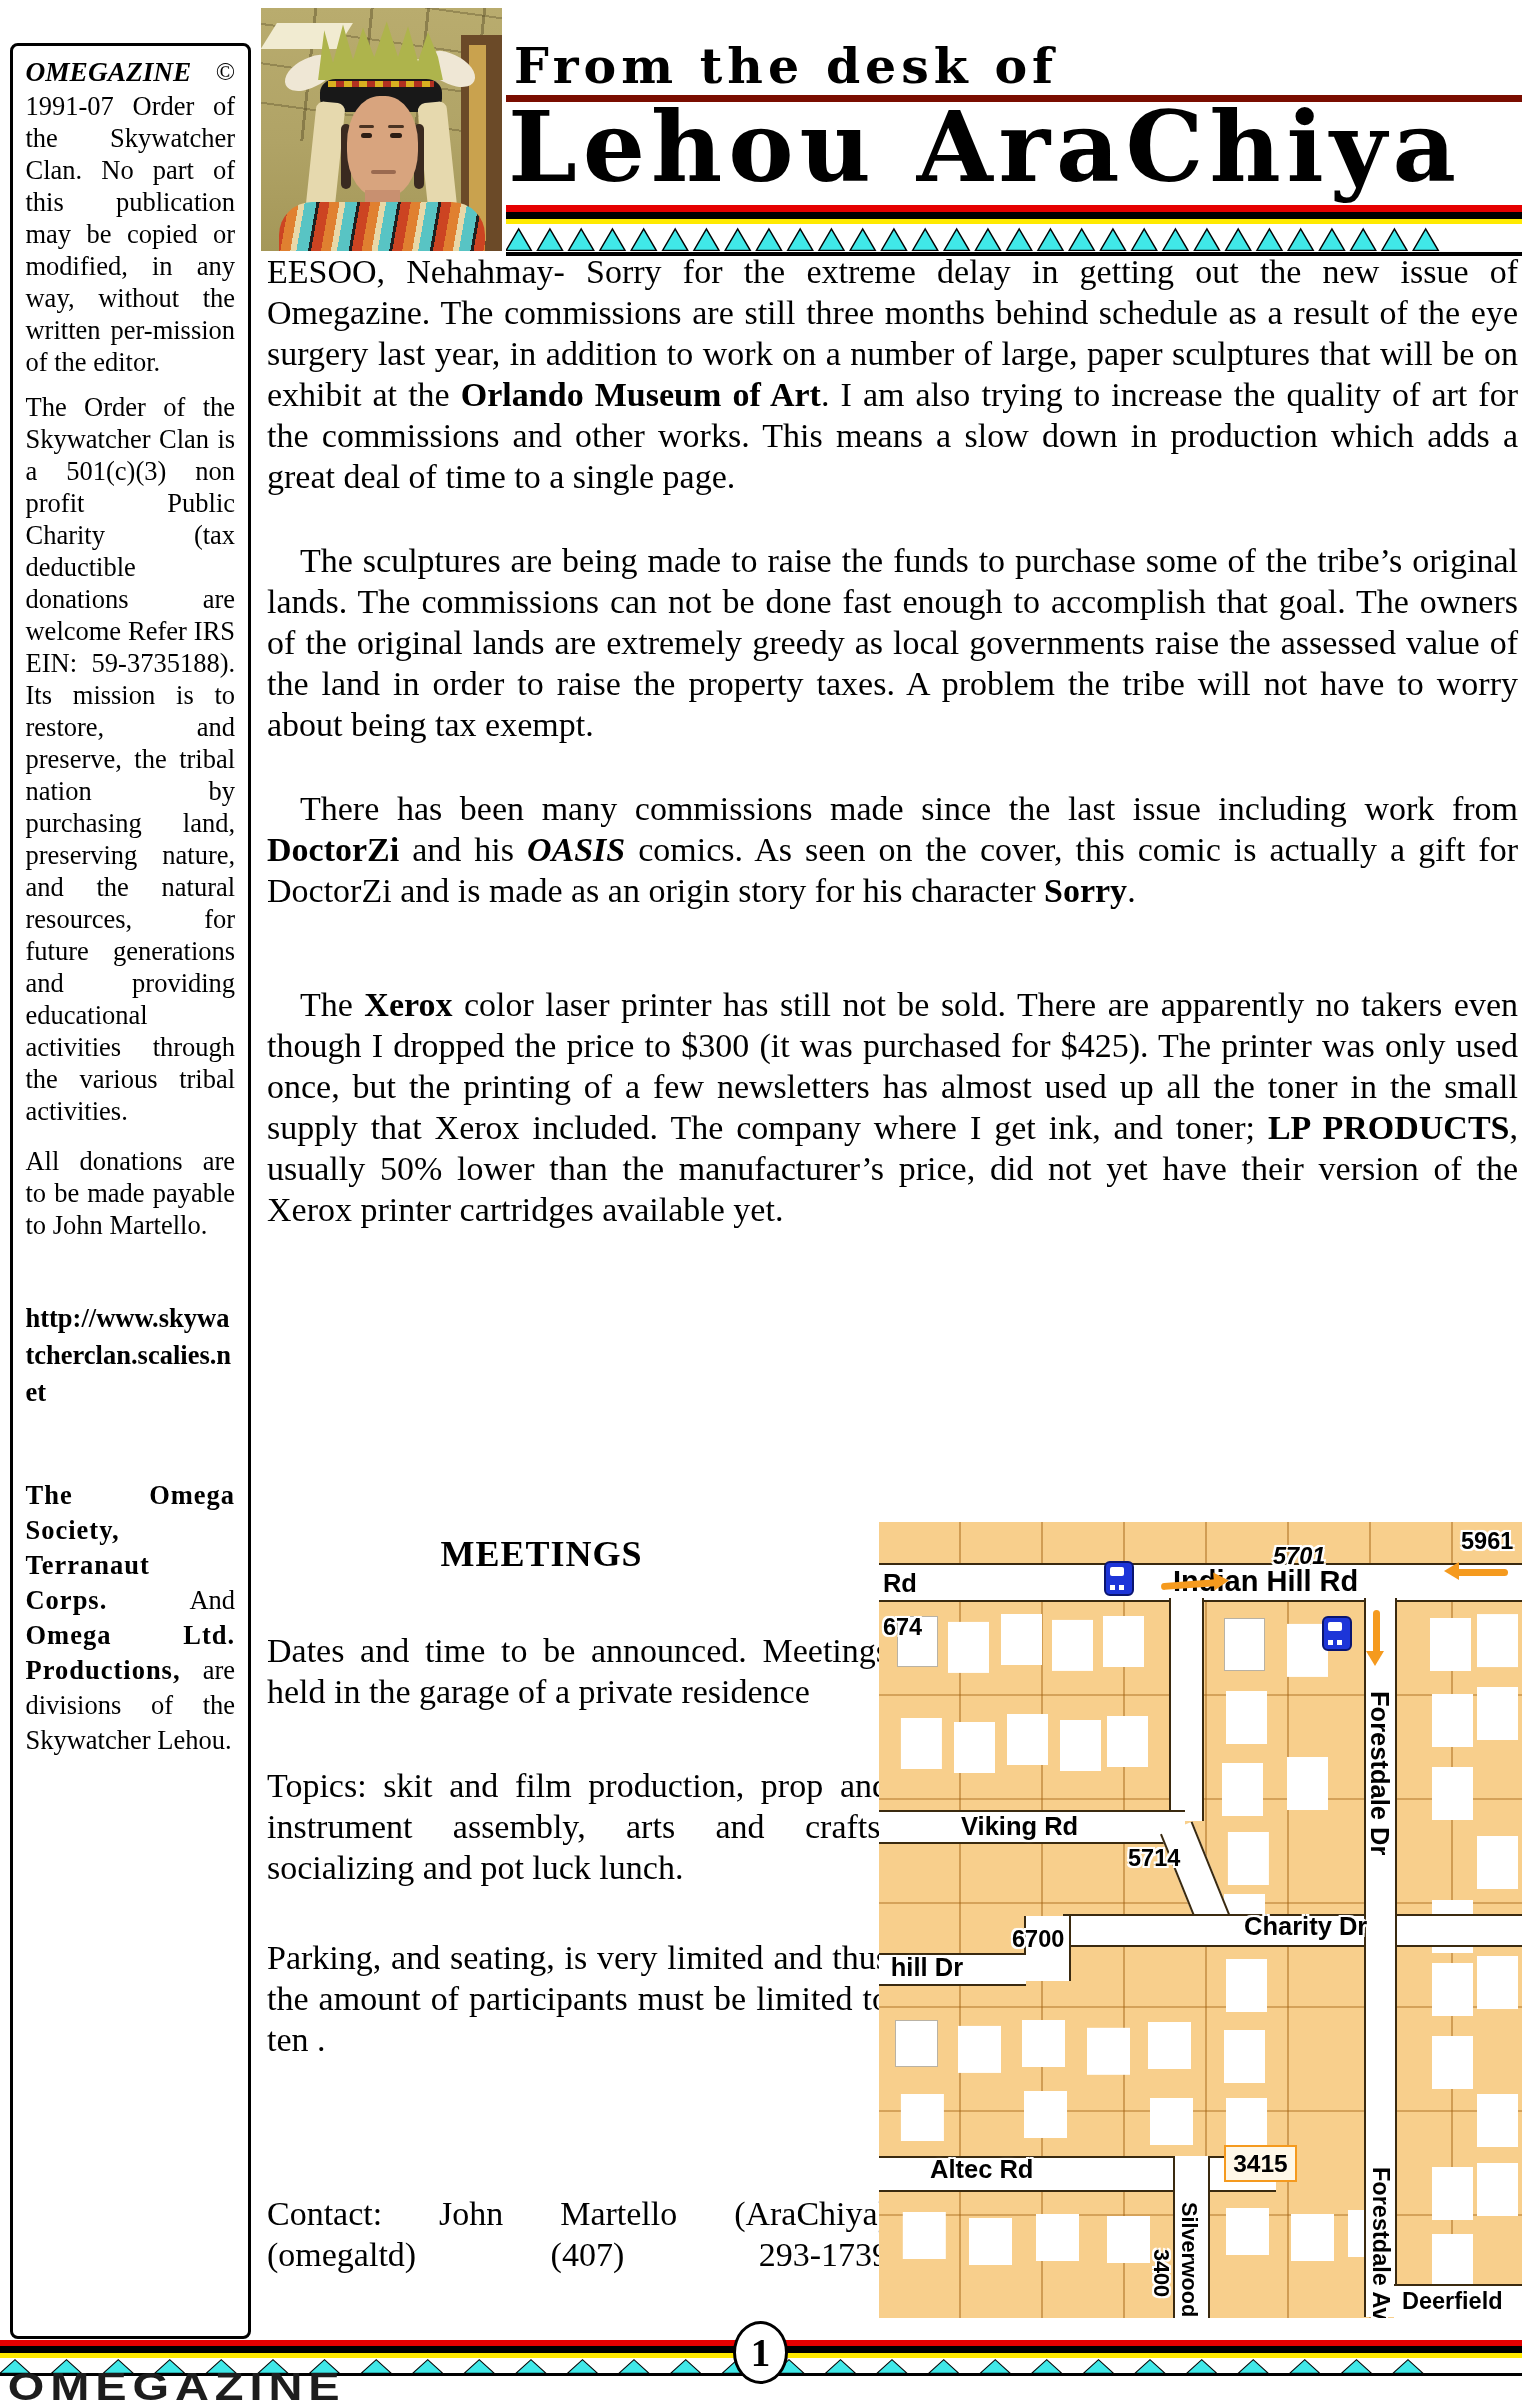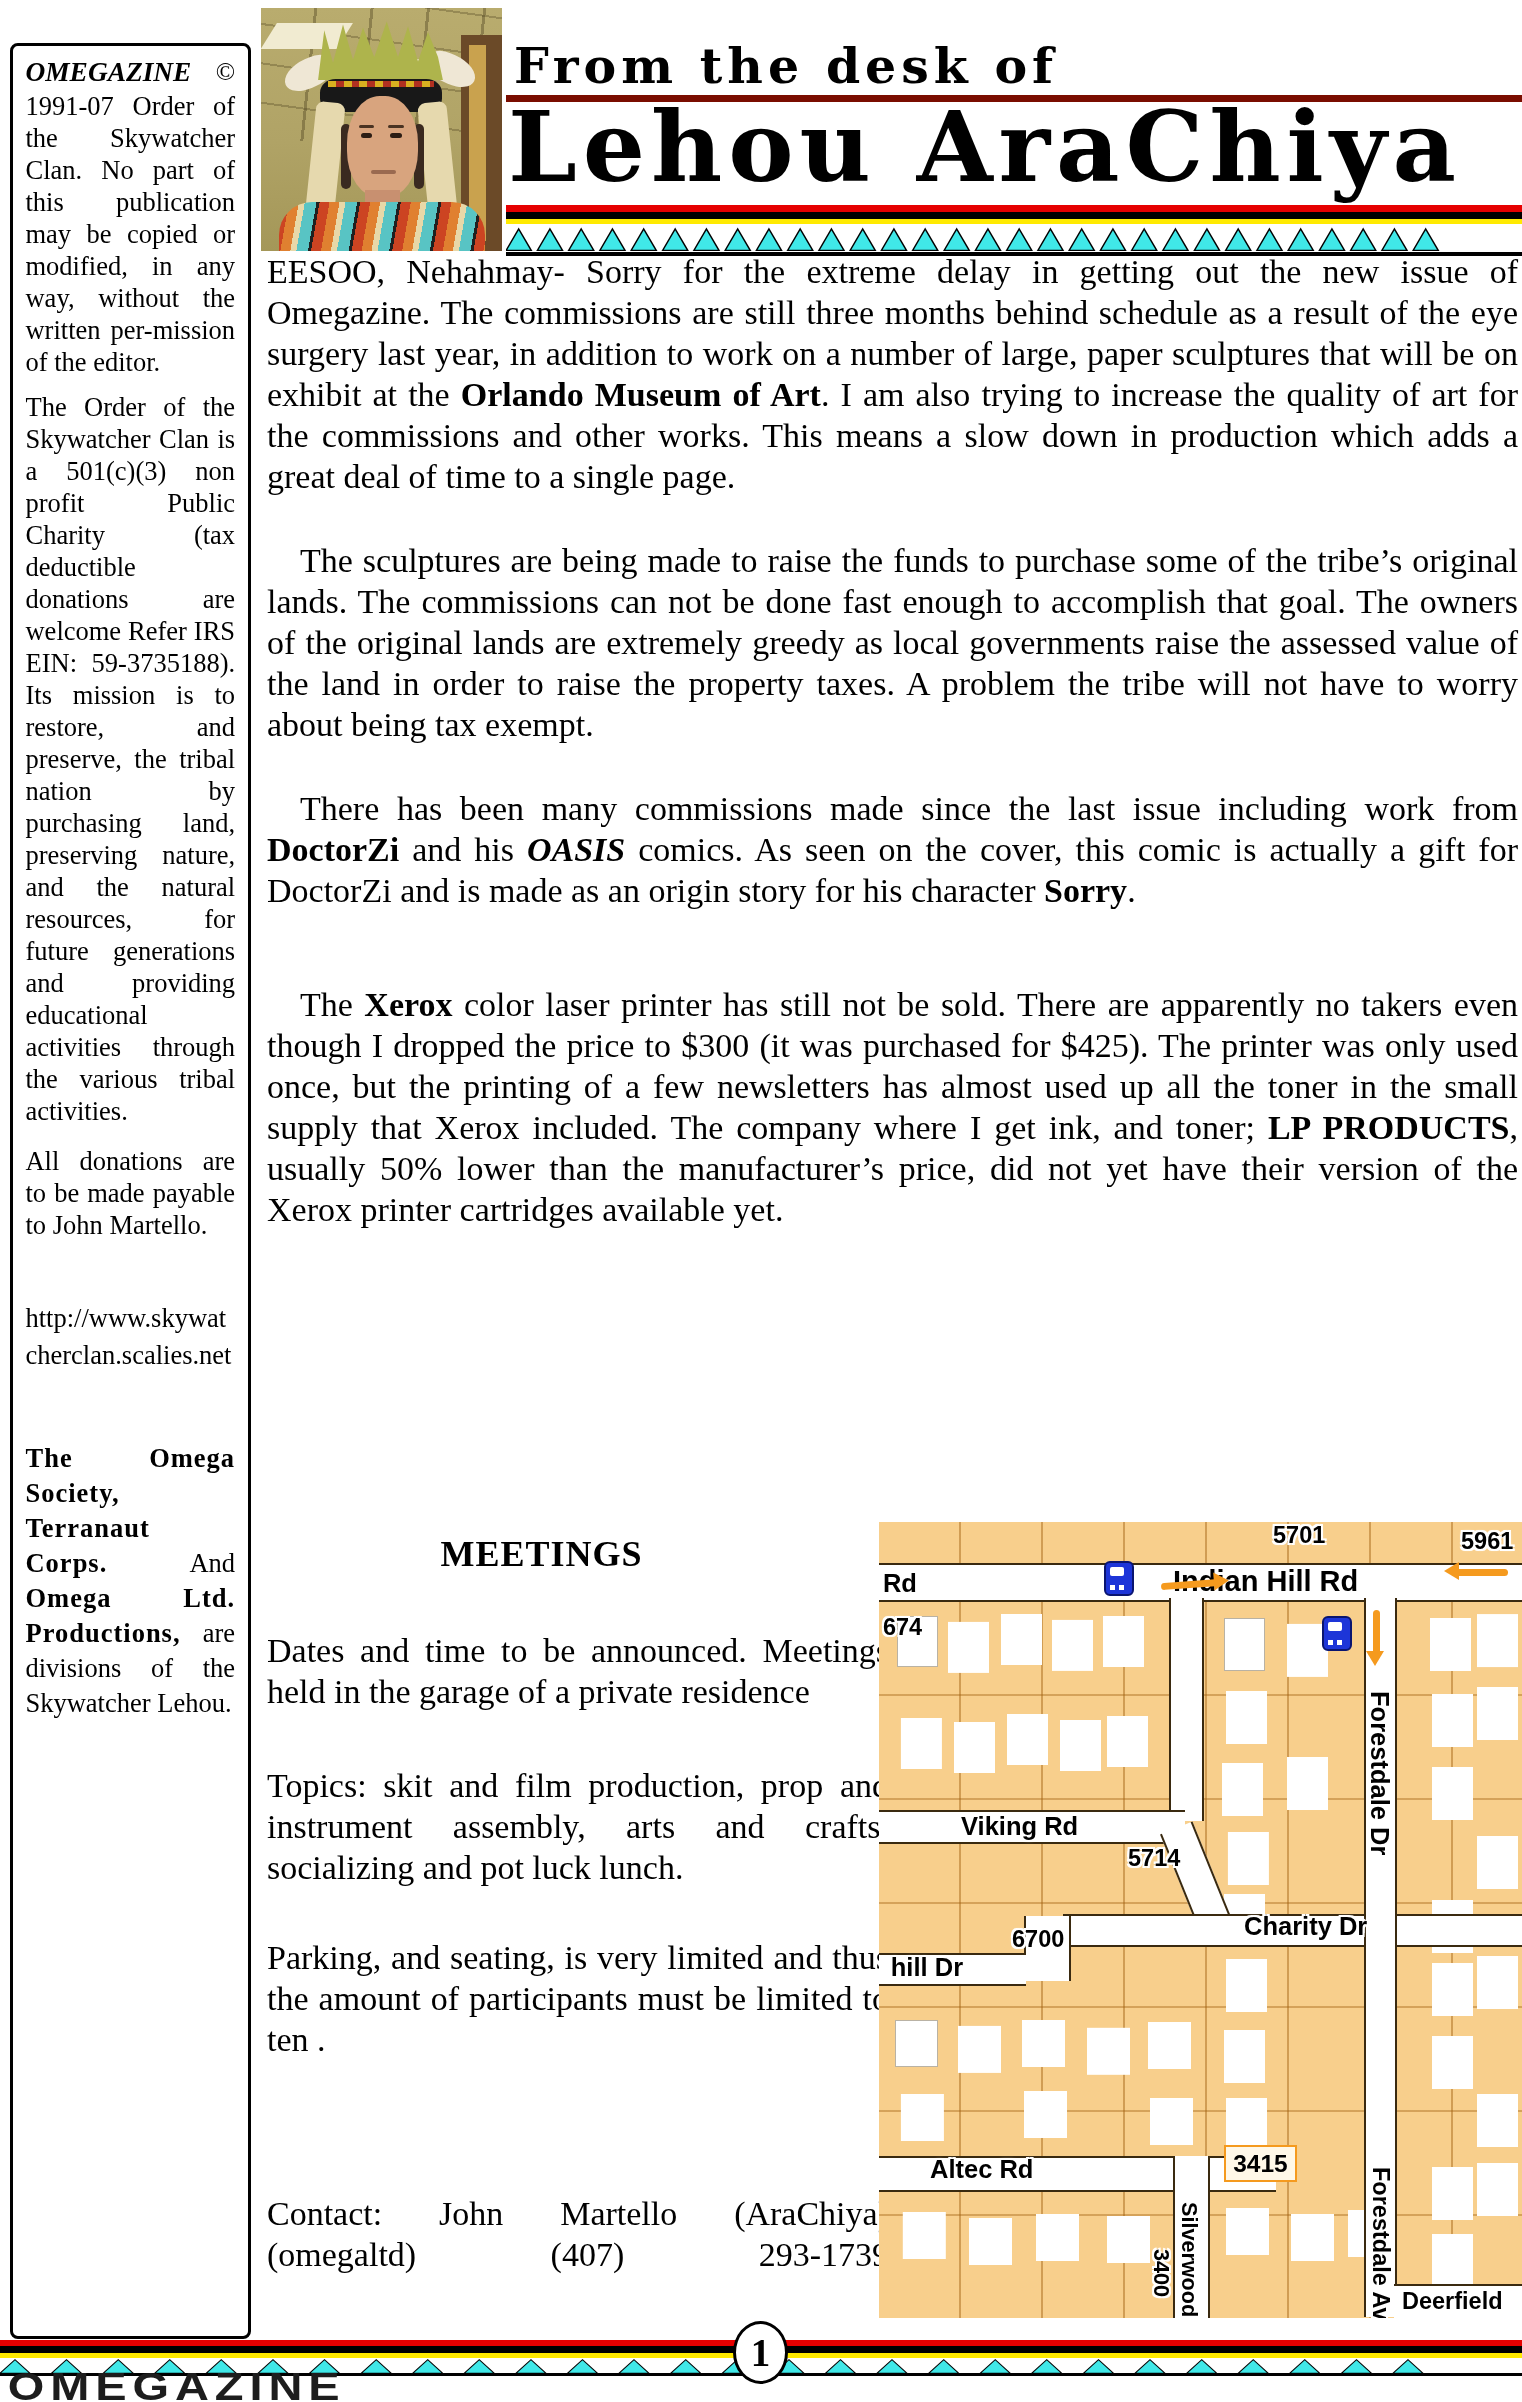--- a/index.html
+++ b/index.html
@@ -14,21 +14,21 @@
     padding:9.8px 12.7px;overflow:hidden;font-size:26.5px;line-height:32px;
   }
   .masthead{display:flex;justify-content:space-between;align-items:flex-start;margin-bottom:2px;}
   .masthead .mtitle{font-weight:bold;font-style:italic;font-size:27.4px;}
   .masthead .csym{font-size:25.5px;}
   .sidebar p{margin:0;text-align:justify;}
   .sb-copyright{margin-bottom:13.7px !important;}
   .sb-address{line-height:35px;margin-bottom:61px !important;word-break:break-all;}
   .sb-charity{margin-bottom:17.6px !important;}
   .sb-donations{margin-bottom:59px !important;}
-  .sb-website{line-height:37px;margin-bottom:67px !important;word-break:break-all;}
+  .sb-website{line-height:37px;margin-bottom:67px !important;word-break:break-all;font-weight:bold;}
   .sb-divisions{line-height:35px;}
   .sb-divisions b{letter-spacing:1px;}
   
   .photo{position:absolute;left:261px;top:7.8px;width:241px;height:243px;overflow:hidden;
     background:linear-gradient(#b9ac6e 0%,#b0a366 55%,#a49758 100%);}
   .photo .tiles{position:absolute;inset:0;height:55%;
     background:
       repeating-linear-gradient(96deg,transparent 0 53px,rgba(70,58,25,.38) 53px 56px),
       repeating-linear-gradient(8deg,transparent 0 37px,rgba(70,58,25,.30) 37px 39px);}
   .photo .light1{position:absolute;left:7.8px;top:15.7px;width:76px;height:25.5px;background:#f1ebd1;transform:skewX(-32deg);}
@@ -252,21 +252,21 @@
   <div class="bus" style="left:443px;top:94px;">
       <i></i>
       <b></b>
     </div>
   <div class="oarrow oa-r"></div>
   <div class="oarrow oa-l"></div>
   <div class="oarrow oa-d"></div>
 
   <span class="maplabel ml-26" style="left:3.9px;top:47px;">Rd</span>
   <span class="maplabel ml-30" style="left:294px;top:43px;">Indian Hill Rd</span>
-  <span class="maplabel ml-24" style="left:394px;top:0;">5701</span>
+  <span class="maplabel ml-24" style="left:394px;top:21px;font-style:italic;">5701</span>
   <span class="maplabel ml-24" style="left:582px;top:5.9px;">5961</span>
   <span class="maplabel ml-24" style="left:3.9px;top:92px;">674</span>
   <span class="maplabel ml-26" style="left:82px;top:290px;">Viking Rd</span>
   <span class="maplabel ml-24" style="left:249px;top:323px;">5714</span>
   <span class="maplabel ml-26 vert" style="left:486px;top:169px;">Forestdale Dr</span>
   <span class="maplabel ml-26" style="left:365px;top:390px;">Charity Dr</span>
   <span class="maplabel ml-24" style="left:133px;top:404px;">6700</span>
   <span class="maplabel ml-26" style="left:11.8px;top:431px;">hill Dr</span>
   <span class="maplabel ml-26" style="left:51px;top:633px;">Altec Rd</span>
   <span class="maplabel ml-22 vert" style="left:297px;top:680px;">Silverwood Dr</span>

